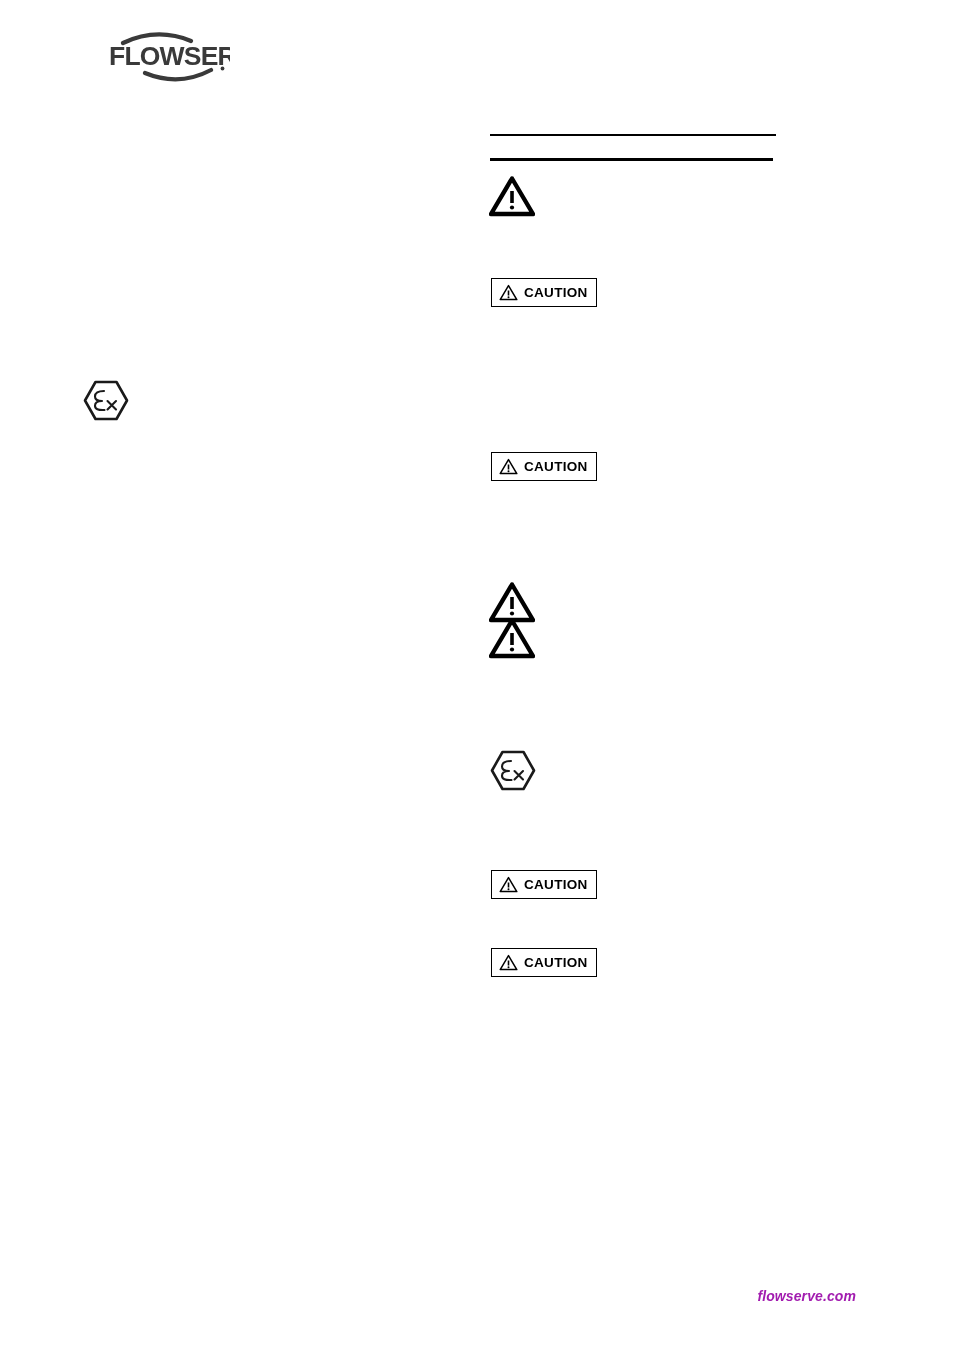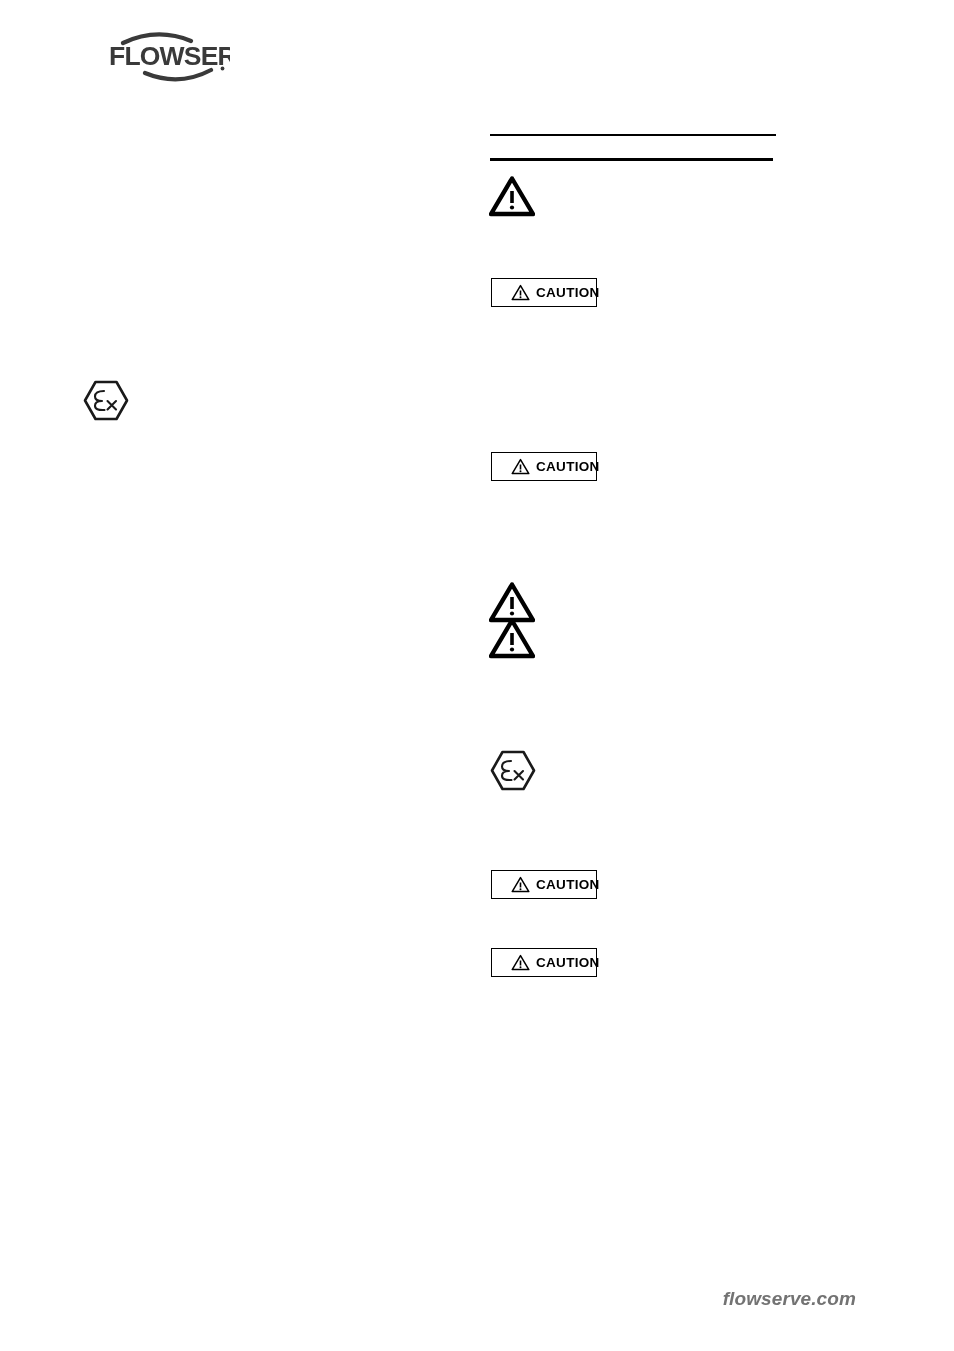--- a/index.html
+++ b/index.html
@@ -58,21 +58,21 @@
   
   .caution-box {
     position: absolute;
     width: 106px;
     height: 29px;
     border: 1.6px solid #000000;
     background: #ffffff;
     box-sizing: border-box;
     display: flex;
     align-items: center;
-    padding-left: 19px;
+    padding-left: 7px;
   }
   .caution-box .mini-tri {
     width: 19px;
     height: 17px;
     flex: 0 0 auto;
   }
   .caution-box .mini-tri svg { display: block; width: 100%; height: 100%; }
   .caution-label {
     font-family: "Liberation Sans", sans-serif;
     font-size: 13.5px;
@@ -90,24 +90,24 @@
     height: 45px;
   }
   .ex-mark svg { display: block; width: 100%; height: 100%; }
 
   
   .footer-url {
     position: absolute;
     right: 98px;
     top: 1288px;
     font-family: "Liberation Sans", sans-serif;
-    font-size: 19px;
+    font-size: 14px;
     font-weight: bold;
     font-style: italic;
-    color: #737373;
+    color: #a21caf;
     letter-spacing: 0.1px;
   }
 </style>
 </head>
 <body>
 
 <div id="page">
 
   <div class="logo">
     <svg viewBox="0 0 125 56" xmlns="http://www.w3.org/2000/svg">

